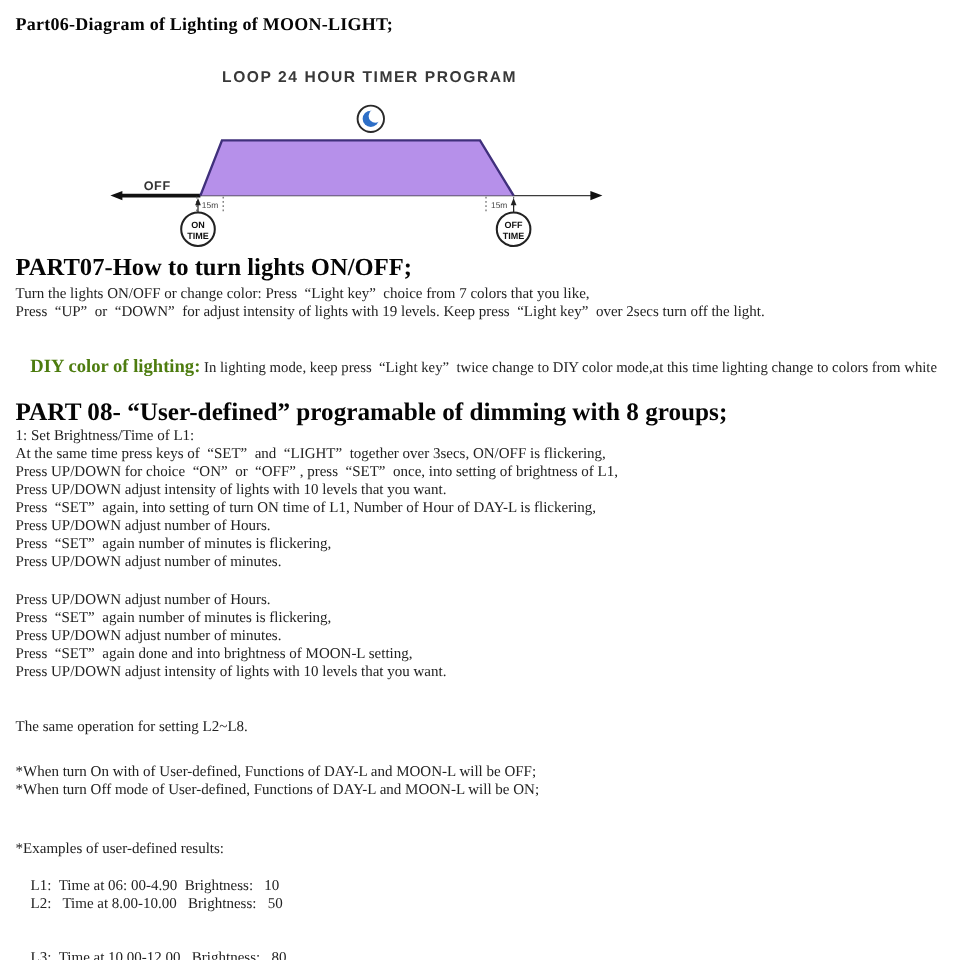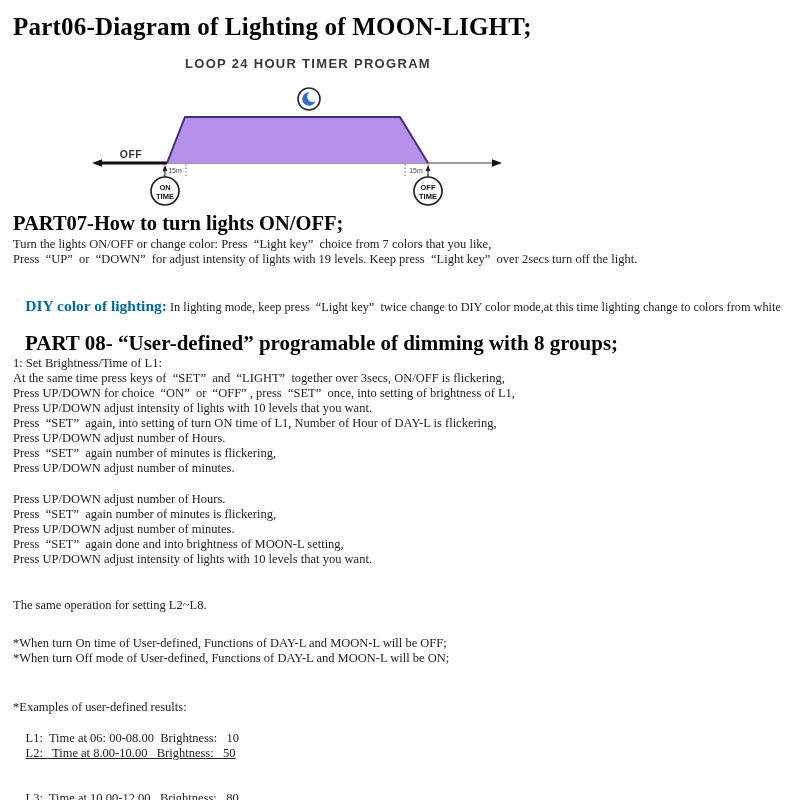--- a/index.html
+++ b/index.html
@@ -1,27 +1,27 @@
 <!DOCTYPE html>
 <html><head>
 <meta charset="utf-8">
 <style>
   * { margin:0; padding:0; box-sizing:border-box; }
   html,body { width:800px; height:800px; background:#ffffff; overflow:hidden; }
   body { position:relative; font-family:"Liberation Serif","DejaVu Serif",serif; color:#1e1e1e; }
   .abs { position:absolute; }
-  .page-title { font-size:25px; font-weight:bold; color:#050505; letter-spacing:0.2px; }
+  .page-title { font-size:15px; font-weight:bold; color:#050505; letter-spacing:0.2px; }
   .h2 { font-size:20.5px; font-weight:bold; color:#050505; }
-  .h2-big { font-size:21px; font-weight:bold; color:#050505;margin-left:12px; }
+  .h2-big { font-size:21px; font-weight:bold; color:#050505; }
   .line { white-space:pre; font-size:12.5px; line-height:15px; color:#222; }
-  .diy-label { font-size:15.5px; font-weight:bold; color:#0369a1; }
+  .diy-label { font-size:15.5px; font-weight:bold; color:#4d7c0f; }
   .diy-line1 { white-space:pre; font-size:12.3px; color:#222; }
   .ex-row { white-space:pre; font-size:12.5px; line-height:15px; color:#222; }
   .ex-left { display:inline-block; width:255px; white-space:pre; }
-  .ex-right { display:inline-block; white-space:pre;text-decoration:underline; }
+  .ex-right { display:inline-block; white-space:pre; }
   .svg-heading { font-family:"Liberation Sans","DejaVu Sans",sans-serif; font-size:13px; font-weight:bold; letter-spacing:1.3px; fill:#383838; }
   .axis-off { font-family:"Liberation Sans","DejaVu Sans",sans-serif; font-size:10.5px; font-weight:bold; letter-spacing:0.5px; fill:#333; }
   .tiny { font-family:"Liberation Sans","DejaVu Sans",sans-serif; font-size:7px; fill:#444; }
   .circle-label { font-family:"Liberation Sans","DejaVu Sans",sans-serif; font-size:7.5px; font-weight:bold; fill:#111; }
   .dotline { stroke:#666; stroke-width:1; stroke-dasharray:1.5,2; }
 </style>
 </head>
 <body>
 
 <div class="abs page-title" style="left:13px; top:13px;">Part06-Diagram of Lighting of MOON-LIGHT;</div>
@@ -110,29 +110,29 @@
   <div class="line">Press UP/DOWN adjust number of Hours.</div>
   <div class="line">Press  “SET”  again number of minutes is flickering,</div>
   <div class="line">Press UP/DOWN adjust number of minutes.</div>
   <div class="line">Press  “SET”  again done and into brightness of MOON-L setting,</div>
   <div class="line">Press UP/DOWN adjust intensity of lights with 10 levels that you want.</div>
 </div>
 
 <div class="abs line" style="left:13px; top:598px;">The same operation for setting L2~L8.</div>
 
 <div class="abs" style="left:13px; top:636px;">
-  <div class="line">*When turn On time of User-defined, Functions of DAY-L and MOON-L will be OFF;</div>
+  <div class="line">*When turn On with of User-defined, Functions of DAY-L and MOON-L will be OFF;</div>
   <div class="line">*When turn Off mode of User-defined, Functions of DAY-L and MOON-L will be ON;</div>
 </div>
 
 <div class="abs line" style="left:13px; top:700px;">*Examples of user-defined results:</div>
 
 <div class="abs" style="left:13px; top:716px;">
   <div class="ex-row">
-    <span class="ex-left">L1:  Time at 06: 00-08.00  Brightness:   10</span>
+    <span class="ex-left">L1:  Time at 06: 00-4.90  Brightness:   10</span>
     <span class="ex-right">L2:   Time at 8.00-10.00   Brightness:   50</span>
   </div>
   <div class="ex-row">
     <span class="ex-left">L3:  Time at 10.00-12.00   Brightness:   80</span>
     
   </div>
 
 </div>
 
 </body></html>

